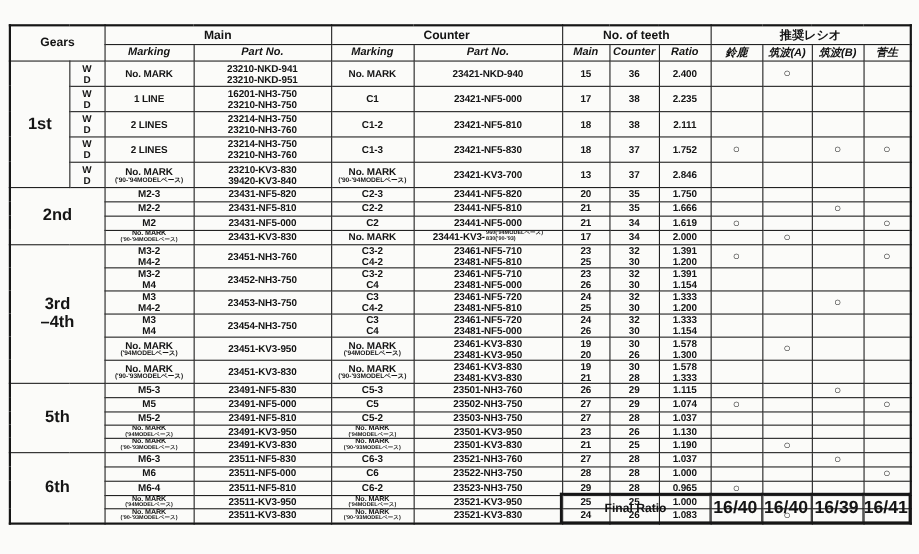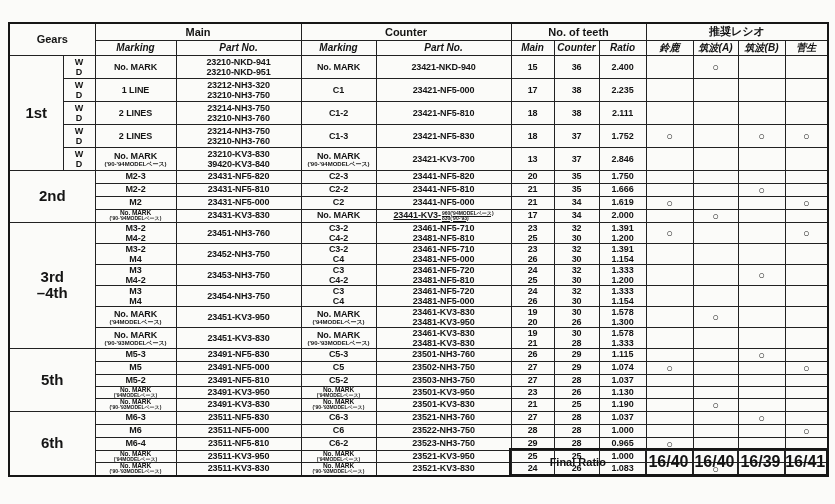--- a/index.html
+++ b/index.html
@@ -22,21 +22,21 @@
   .r-sht2{height:12px;}
   .gear-label{font-size:15px;font-weight:bold;line-height:16px;}
   .ln{font-size:9px;line-height:10px;font-weight:bold;letter-spacing:-0.1px;}
   .sub{font-size:6px;line-height:6px;font-weight:bold;}
   .wd .ln{font-size:9px;line-height:10px;}
   .r-short .ln,.r-sht2 .ln{line-height:11px;}
   .r-short .has-sub .ln,.r-sht2 .has-sub .ln{font-size:6.5px;line-height:6px;}
   .r-short .has-sub .sub,.r-sht2 .has-sub .sub{font-size:5px;line-height:5px;}
   .rec{font-size:11px;}
   .circ{font-size:11px;font-weight:bold;}
-  .pswrap{display:flex;align-items:center;justify-content:center;gap:1px;text-decoration:underline;}
+  .pswrap{display:flex;align-items:flex-start;justify-content:center;gap:1px;}
   .stk{display:inline-flex;flex-direction:column;text-align:left;}
   .stk span{font-size:5px;line-height:5px;font-weight:bold;}
   #footer-table{position:absolute;left:509px;top:448px;width:319px;border:2px solid #161616;}
   #footer-table td{border:1px solid #222;text-align:center;vertical-align:middle;padding:0;height:24px;}
   .flabel{font-size:11px;font-weight:bold;}
   .fval{font-size:16px;font-weight:bold;}
 </style>
 </head>
 <body>
 
@@ -118,21 +118,21 @@
         </tr>
         <tr class="r-tall">
           <td class="wd">
             <div class="ln">W</div>
             <div class="ln">D</div>
           </td>
           <td class="marking">
             <div class="ln">1 LINE</div>
           </td>
           <td class="part">
-            <div class="ln">23212-NH3-320</div>
+            <div class="ln">16201-NH3-750</div>
             <div class="ln">23210-NH3-750</div>
           </td>
           <td class="marking">
             <div class="ln">C1</div>
           </td>
           <td class="part">
             <div class="ln">23421-NF5-000</div>
           </td>
           <td class="num">
             <div class="ln">17</div>

